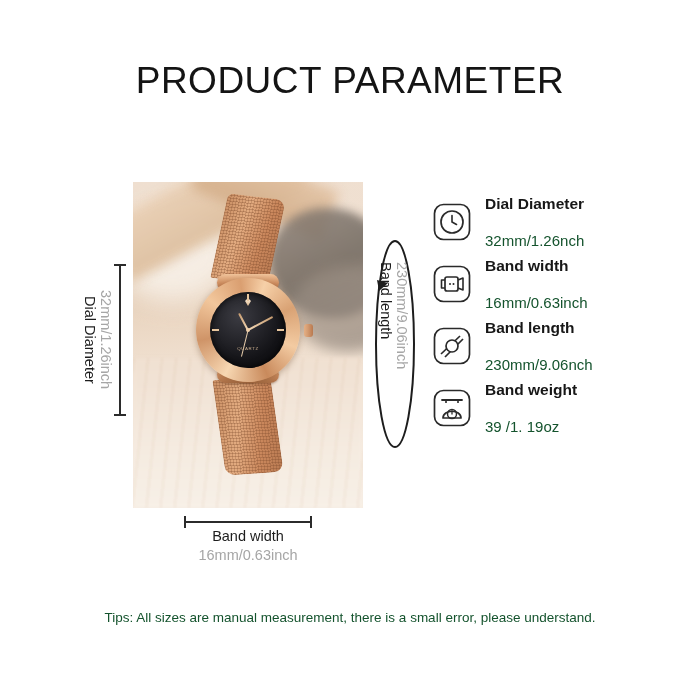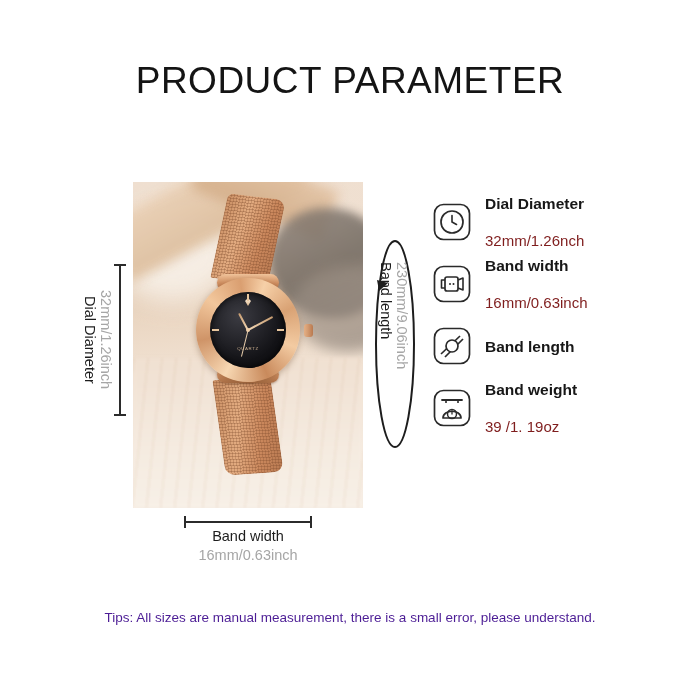--- a/index.html
+++ b/index.html
@@ -383,35 +383,35 @@
   .spec-text { display: flex; flex-direction: column; justify-content: center; }
   .spec-name {
     font-size: 15.5px;
     font-weight: 700;
     color: #171717;
     line-height: 19px;
     font-family: "Liberation Sans", sans-serif;
   }
   .spec-value {
     font-size: 15px;
-    color: #7f1d1d;
+    color: #14532d;
     line-height: 19px;
     font-family: "Liberation Sans", sans-serif;
     margin-top: 18px;
   }
 
   
   .tips {
     position: absolute;
     left: 0;
     top: 610px;
     width: 700px;
     text-align: center;
     font-size: 13.5px;
-    color: #4c1d95;
+    color: #14532d;
     font-family: "Liberation Sans", sans-serif;
   }
 </style>
 </head>
 <body>
 
 <div class="page-title">PRODUCT PARAMETER</div>
 
 <div class="photo-frame">
   <div class="photo-bg"></div>
@@ -506,20 +506,21 @@
     <div class="spec-icon">
       <svg width="40" height="40" viewBox="0 0 40 40">
         <rect x="2.5" y="2.5" width="35" height="35" rx="9" ry="9" fill="#fff" stroke="#2a2a2a" stroke-width="1.7"></rect>
         <path d="M9 28 L28 10" fill="none" stroke="#2a2a2a" stroke-width="1.7"></path>
         <path d="M13 31 L31 13" fill="none" stroke="#2a2a2a" stroke-width="1.7"></path>
         <circle cx="20" cy="20" r="6" fill="#fff" stroke="#2a2a2a" stroke-width="1.7"></circle>
       </svg>
     </div>
     <div class="spec-text">
       <div class="spec-name">Band length</div>
+      <div class="spec-value">230mm/9.06nch</div>
     </div>
   </div>
 
   <div class="spec-row">
     <div class="spec-icon">
       <svg width="40" height="40" viewBox="0 0 40 40">
         <rect x="2.5" y="2.5" width="35" height="35" rx="9" ry="9" fill="#fff" stroke="#2a2a2a" stroke-width="1.7"></rect>
         <path d="M10 12 L30 12" stroke="#2a2a2a" stroke-width="1.8" stroke-linecap="round"></path>
         <path d="M14 12 L14 15 M26 12 L26 15" stroke="#2a2a2a" stroke-width="1.6"></path>
         <path d="M11 30 C11 21, 29 21, 29 30 Z" fill="#fff" stroke="#2a2a2a" stroke-width="1.7" stroke-linejoin="round"></path>

